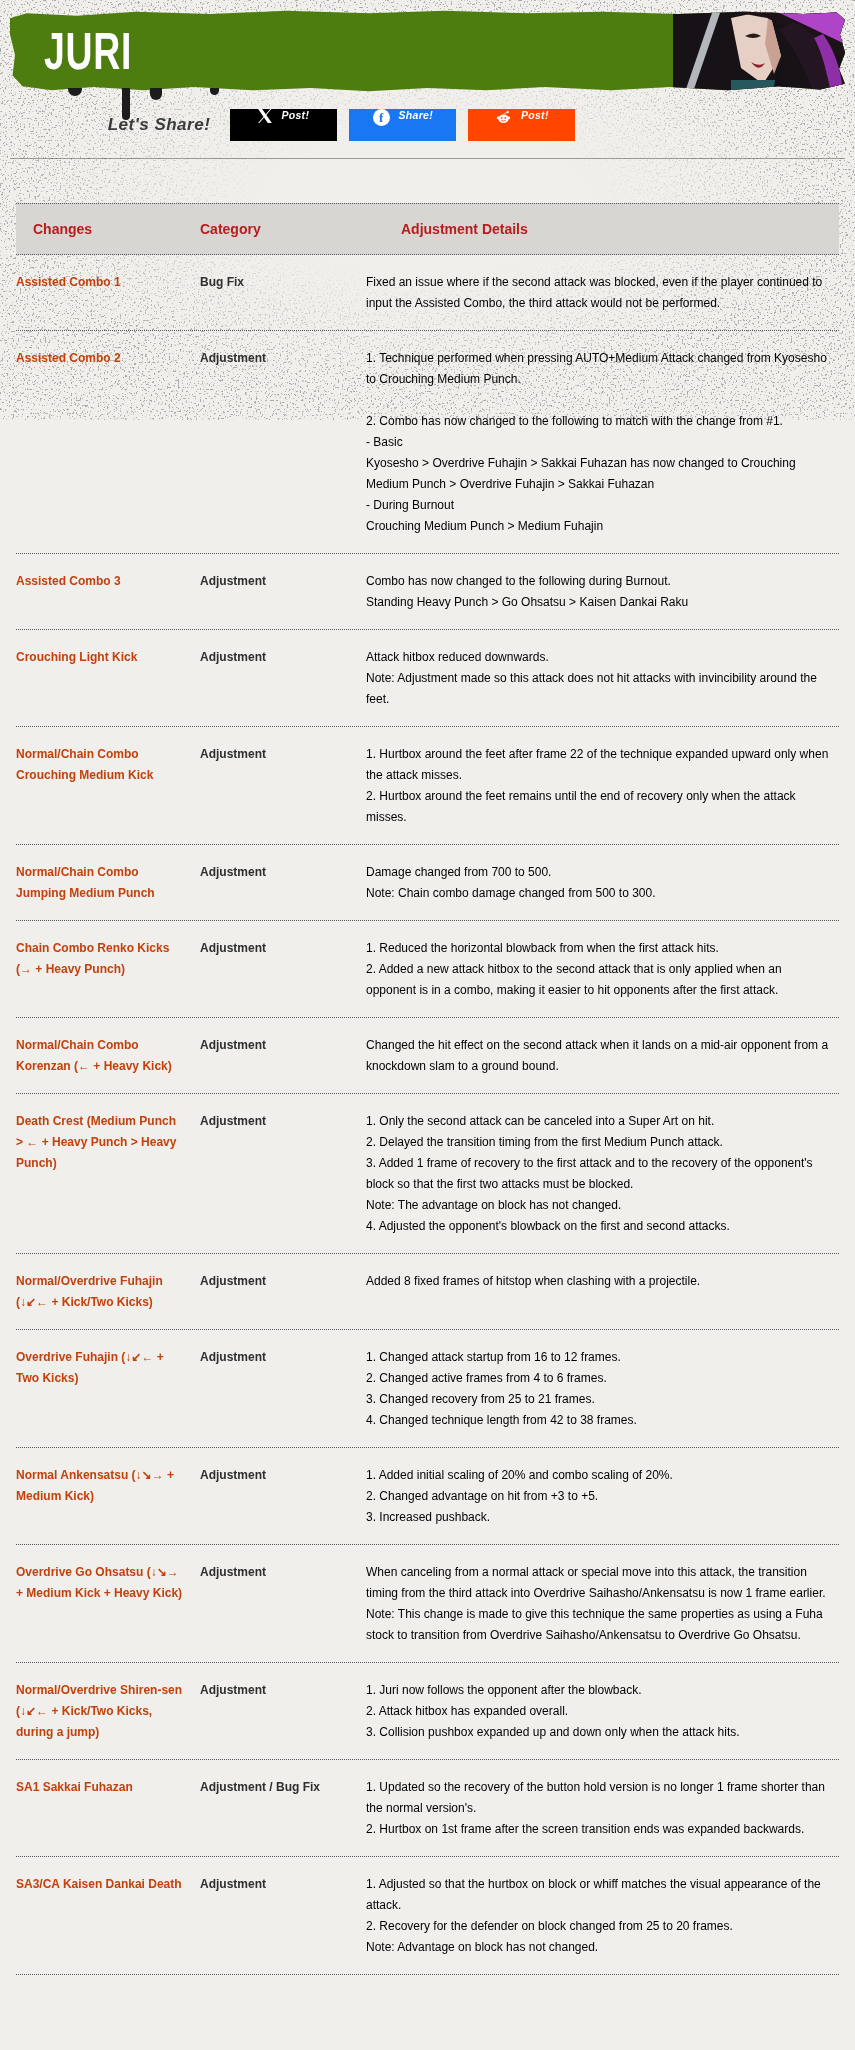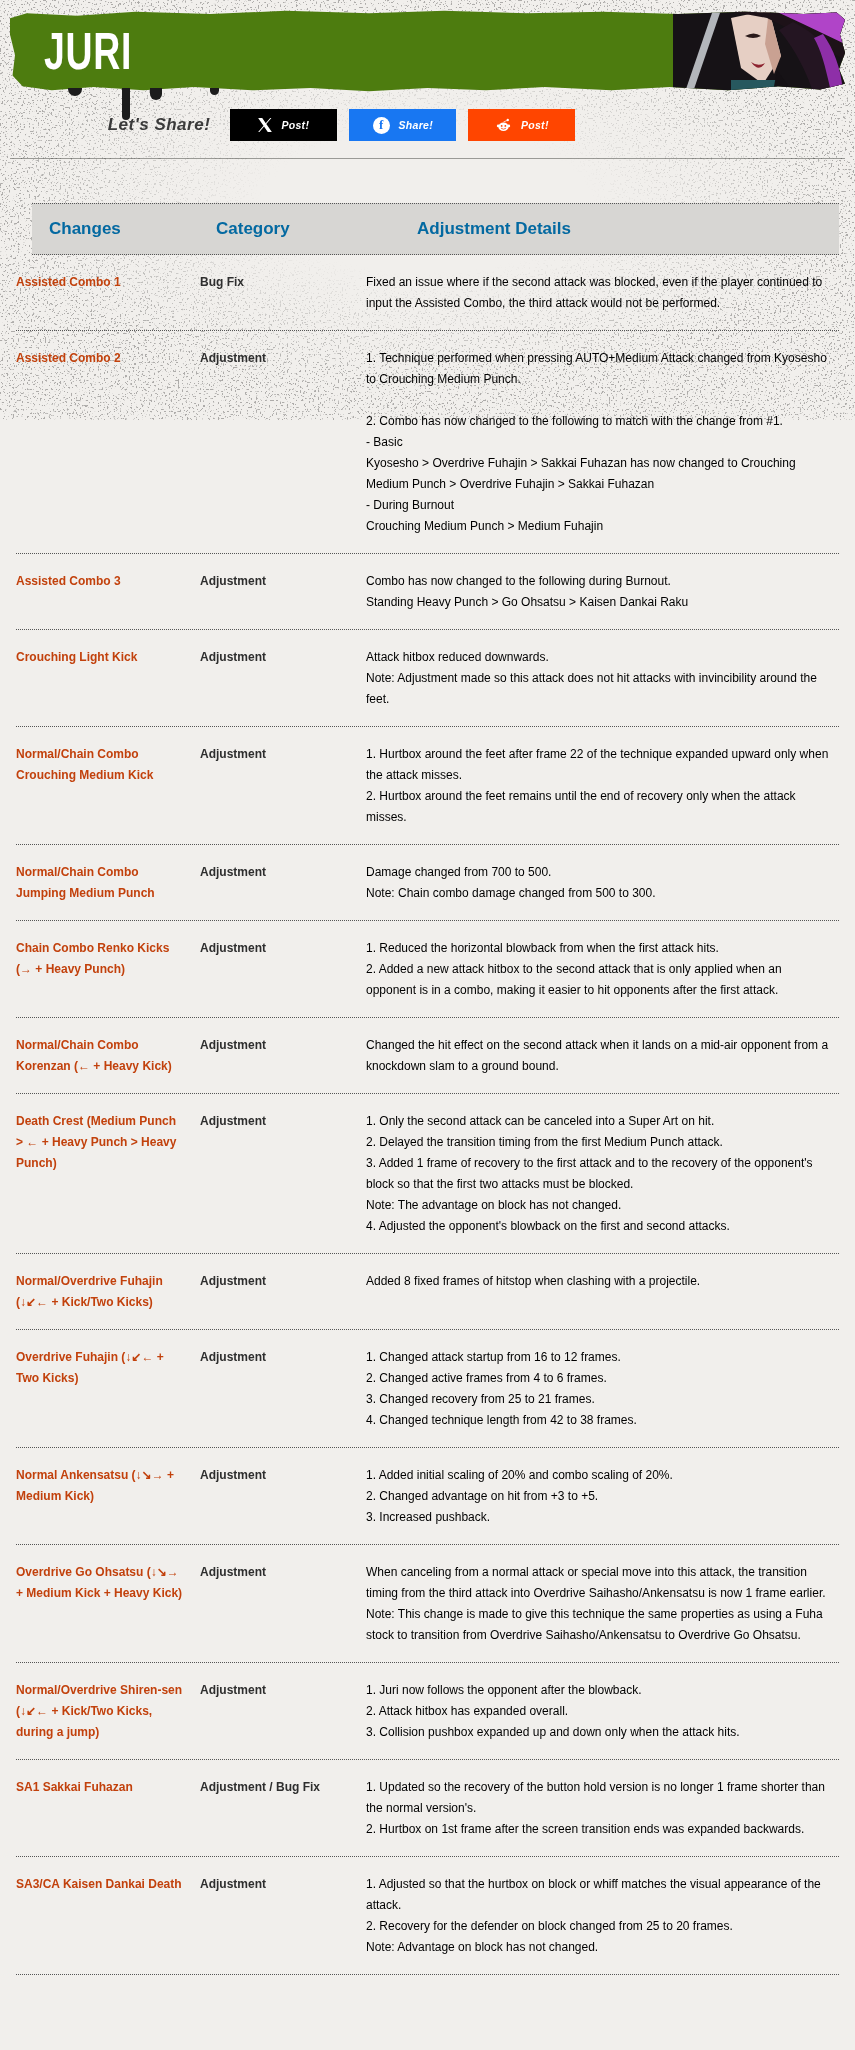--- a/index.html
+++ b/index.html
@@ -31,36 +31,36 @@
   .drip.d3 { left:58px;  top:78px; width:14px; height:8px;  border-radius:0 0 8px 8px; }
   .drip.d4 { left:200px; top:78px; width:9px;  height:7px;  border-radius:0 0 8px 8px; }
   
   .share-row {
     position:relative; z-index:2; margin-top:14px; height:34px;
     display:flex; align-items:center; justify-content:center; gap:12px;
     transform:translateX(-86px);
   }
   .share-label { font-size:17px; font-weight:bold; font-style:italic; color:#3a3a3a; margin-right:8px; letter-spacing:.5px; }
   .share-btn {
-    width:107px; height:32px; display:flex; align-items:center; justify-content:center; gap:9px;
+    width:107px; height:32px; display:flex; align-items:flex-start; justify-content:center; gap:9px;
     cursor:pointer; text-decoration:none;
   }
   .share-btn .btn-label { color:#fff; font-size:10.5px; font-weight:bold; font-style:italic; letter-spacing:.3px; }
   .share-btn .icon { display:flex; align-items:center; justify-content:center; }
   .fb-circle { width:17px; height:17px; border-radius:50%; background:#fff; display:flex; align-items:center; justify-content:center;
     color:#1877f2; font-weight:bold; font-size:13px; font-family:"Liberation Serif", serif; }
   
   .top-hr { margin:16px 10px 0 10px; border:none; border-top:1px solid #9a9a96; }
   
   .table { position:relative; z-index:2; margin:44px 16px 0 16px; }
   .thead {
     display:grid; grid-template-columns:184px 166px 1fr; align-items:center;
     height:52px; background:#d7d6d3;
     border-top:1px dotted #555; border-bottom:1px dotted #555;
-    font-size:17px; font-weight:bold; color:#0369a1;margin-left:16px;
+    font-size:14px; font-weight:bold; color:#b91c1c;
   }
   .thead .th.first { padding-left:17px; }
   .thead .th.details-h { padding-left:35px; }
   .tr {
     display:grid; grid-template-columns:184px 166px 1fr;
     padding:17px 0 16px 0; border-bottom:1px dotted #555;
   }
   .td { font-size:12px; line-height:21px; }
   .td.change { font-weight:bold; color:#c2410c; padding-right:14px; }
   .td.category { font-weight:bold; color:#2e2e2e; padding-right:10px; }

